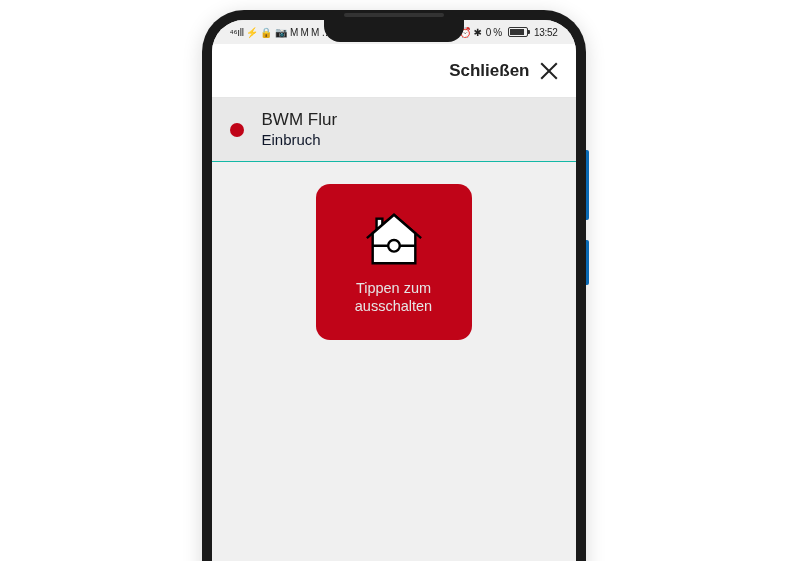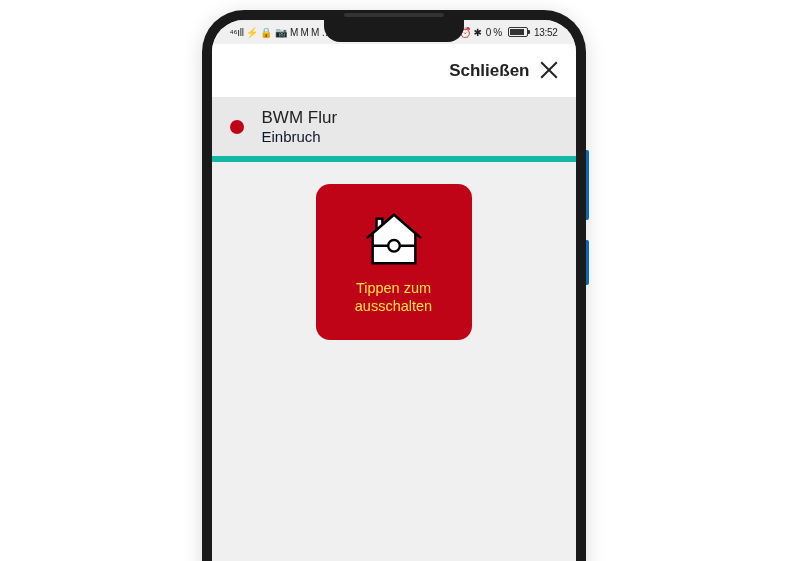--- a/index.html
+++ b/index.html
@@ -116,20 +116,21 @@
       height: 54px;
       background: #ffffff;
       display: flex;
       align-items: center;
       justify-content: flex-end;
       padding: 0 18px;
       border-bottom: 1px solid #e5e5e5;
     }
     .close-btn {
       display: flex;
+      align-items: center;
       gap: 10px;
       cursor: pointer;
     }
     .close-label {
       font-size: 17px;
       font-weight: 700;
       color: #222;
     }
     .close-x {
       width: 18px;
@@ -147,21 +148,21 @@
     }
     .close-x::before { transform: rotate(45deg); }
     .close-x::after { transform: rotate(-45deg); }
     .alarm-row {
       height: 64px;
       background: #e8e8e8;
       display: flex;
       align-items: center;
       padding: 0 18px;
       gap: 18px;
-      border-bottom: 6px solid #14b8a6;
+      border-bottom: 1px solid #14b8a6;
     }
     .red-dot {
       width: 14px;
       height: 14px;
       background: #c00418;
       border-radius: 50%;
       flex-shrink: 0;
     }
     .alarm-text { display: flex; flex-direction: column; }
     .alarm-title {
@@ -194,21 +195,21 @@
       padding: 14px 8px;
     }
     .house-container {
       width: 62px;
       height: 62px;
       display: flex;
       align-items: center;
       justify-content: center;
     }
     .button-label {
-      color: #fde047;
+      color: #e5e5e5;
       font-size: 14.5px;
       text-align: center;
       line-height: 1.25;
       font-weight: 400;
       white-space: pre-line;
     }
   </style>
 </head>
 <body>
 

